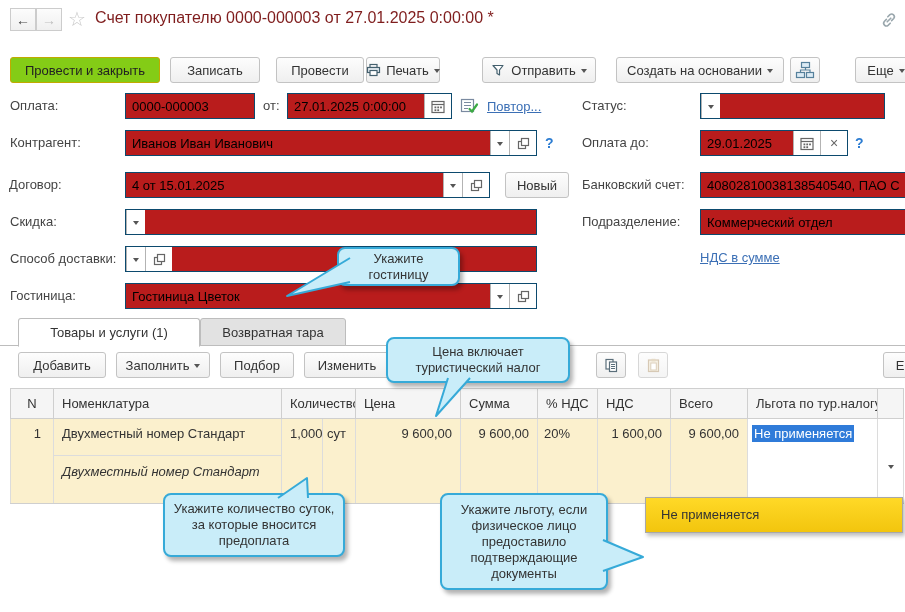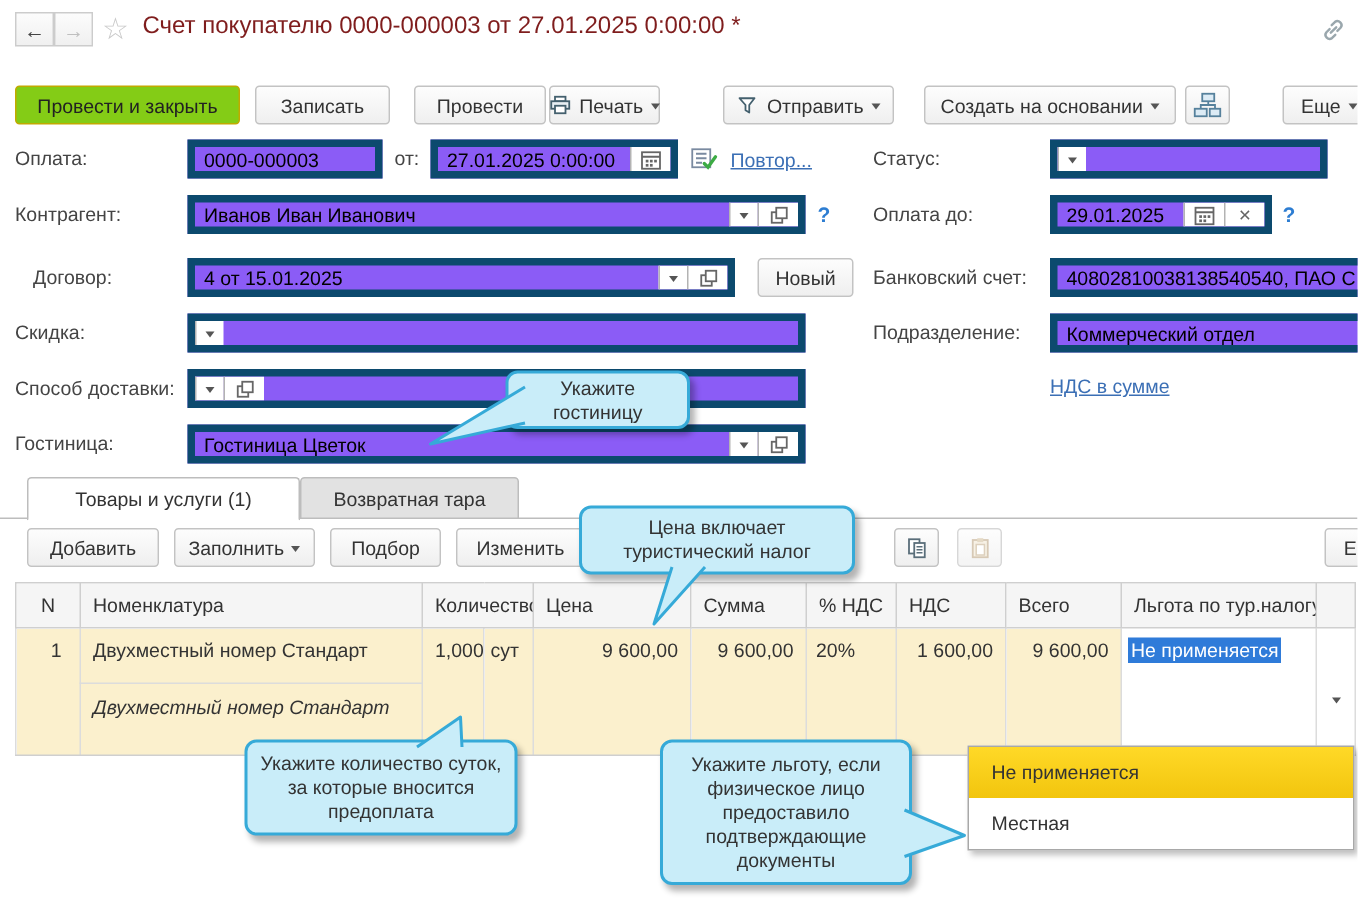--- a/index.html
+++ b/index.html
@@ -15,21 +15,21 @@
   .btn.primary{background:#84cc16;border-color:#c2a900;color:#222}
   .btn.iconbtn{padding:0;width:30px}
   .caret{display:inline-block;width:0;height:0;border-left:3.5px solid transparent;
          border-right:3.5px solid transparent;border-top:4.5px solid #555;margin-top:2px}
   
   .navbtn{position:absolute;top:8px;width:26px;height:23px;box-sizing:border-box;border:1px solid #ccc;
           background:linear-gradient(#fcfcfc,#f0f0f0);display:flex;align-items:center;justify-content:center;
           font-size:14px}
   
   .lbl{position:absolute;height:26px;line-height:26px;color:#444;white-space:nowrap}
-  .fld{position:absolute;height:26px;box-sizing:border-box;border:5px solid #0c4a6e;background:#8b5cf6;
+  .fld{position:absolute;height:26px;box-sizing:border-box;border:1px solid #0c4a6e;background:#b91c1c;
        display:flex;align-items:stretch;color:#000;overflow:hidden}
   .fld .txt{flex:1;display:flex;align-items:center;padding:0 6px;white-space:nowrap;overflow:hidden}
   .seg{width:18px;border-left:1px solid #b3b3b3;display:flex;align-items:center;justify-content:center;background:#fff}
   .seg.wide{width:26px}
   .link{color:#3b6fb5;text-decoration:underline;white-space:nowrap;cursor:pointer}
   .help{color:#2d7dd2;font-weight:bold;font-size:14px}
   
   .tabline{position:absolute;left:0;top:345px;width:905px;height:0;border-bottom:1px solid #bdbdbd;z-index:1}
   .tab{position:absolute;top:318px;height:28px;box-sizing:border-box;border:1px solid #bdbdbd;
        border-radius:3px 3px 0 0;display:flex;align-items:center;justify-content:center;z-index:2}
@@ -199,21 +199,21 @@
           <rect x="10.1" y="7.5" width="1.8" height="1.8"></rect>
           <rect x="4.5" y="10.3" width="1.8" height="1.8"></rect>
           <rect x="7.3" y="10.3" width="1.8" height="1.8"></rect>
         </g>
   </svg>
     </span>
   <span class="seg wide" style="color:#666;font-size:14px">×</span>
 </div>
 <div class="abs help" style="left:855px;top:135px">?</div>
 
-<div class="lbl" style="left:22px;top:172px">Договор:</div>
+<div class="lbl" style="left:9px;top:172px">Договор:</div>
 <div class="fld" style="left:125px;top:172px;width:365px">
   <span class="txt">4 от 15.01.2025</span>
   <span class="seg">
       <span class="caret"></span>
     </span>
   <span class="seg wide">
       <svg class="icon" width="13" height="13" viewBox="0 0 13 13">
     <g fill="#fff" stroke="#666" stroke-width="1.2">
           <rect x="1.5" y="4.5" width="7" height="7"></rect>
           <rect x="4.5" y="1.5" width="7" height="7"></rect>
@@ -358,21 +358,20 @@
     <td rowspan="2" class="arrowcell"><span class="caret"></span></td>
   </tr>
   <tr class="r2">
     <td class="yellow" style="font-style:italic;padding-top:8px">Двухместный номер Стандарт</td>
   </tr>
 </tbody>
   </table>
 
 <div class="dd">
   <div class="dd-item selected">Не применяется</div>
-  <div class="dd-item">Местная</div>
 </div>
 
 <div class="tip" style="left:337px;top:247px;width:123px;height:39px">Укажите гостиницу</div>
 <svg class="tail" style="left:280px;top:240px" width="80" height="70" viewBox="0 0 80 70">
   <path d="M70 18 L7 56 L70 42" fill="#c9edf9" stroke="#36aad8" stroke-width="2" stroke-linejoin="round"></path>
 </svg>
 
 <div class="tip" style="left:386px;top:337px;width:184px;height:46px">Цена включает туристический налог</div>
 <svg class="tail" style="left:420px;top:370px" width="60" height="50" viewBox="0 0 60 50">
   <path d="M28 8 L16 46 L50 8" fill="#c9edf9" stroke="#36aad8" stroke-width="2" stroke-linejoin="round"></path>

